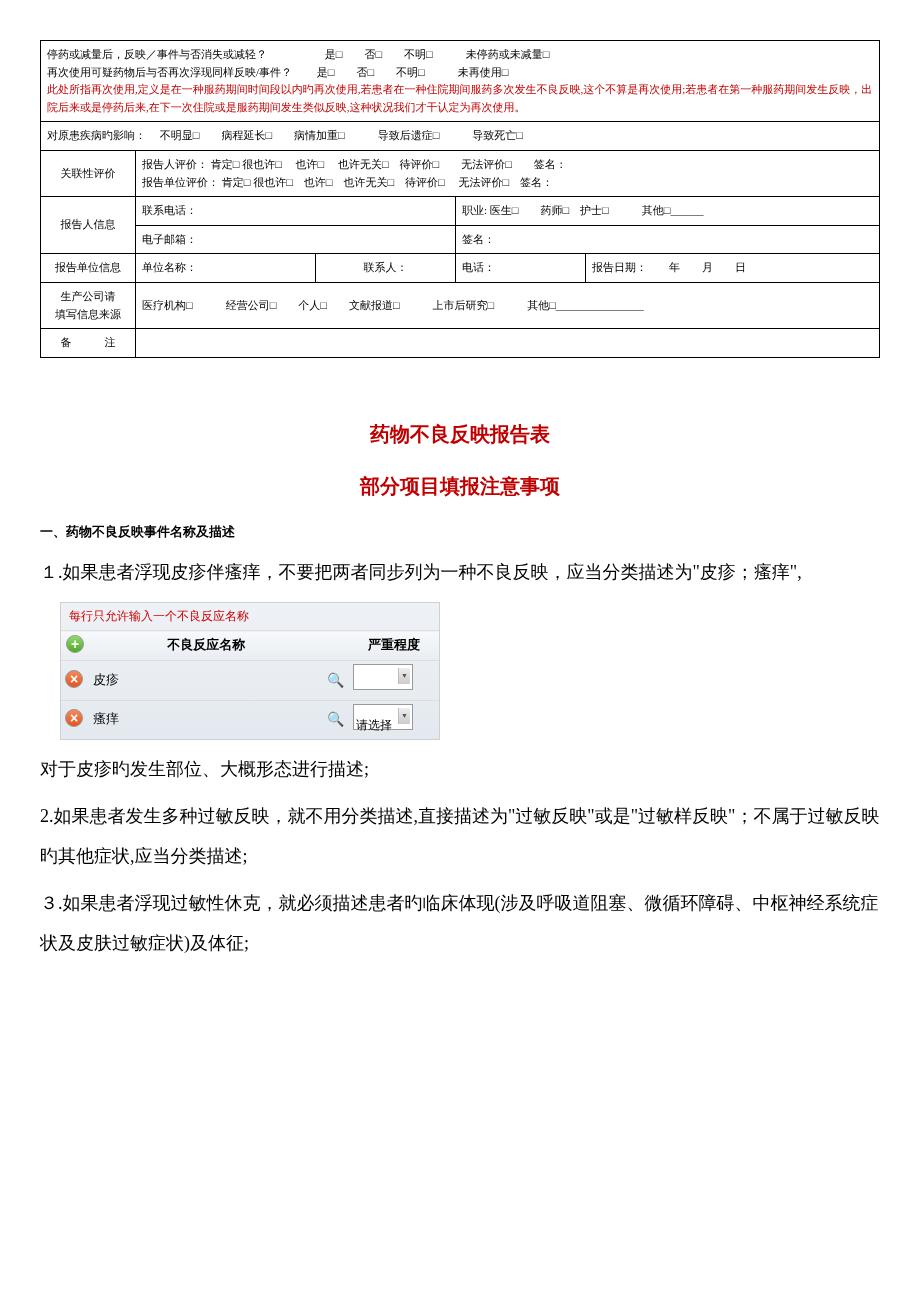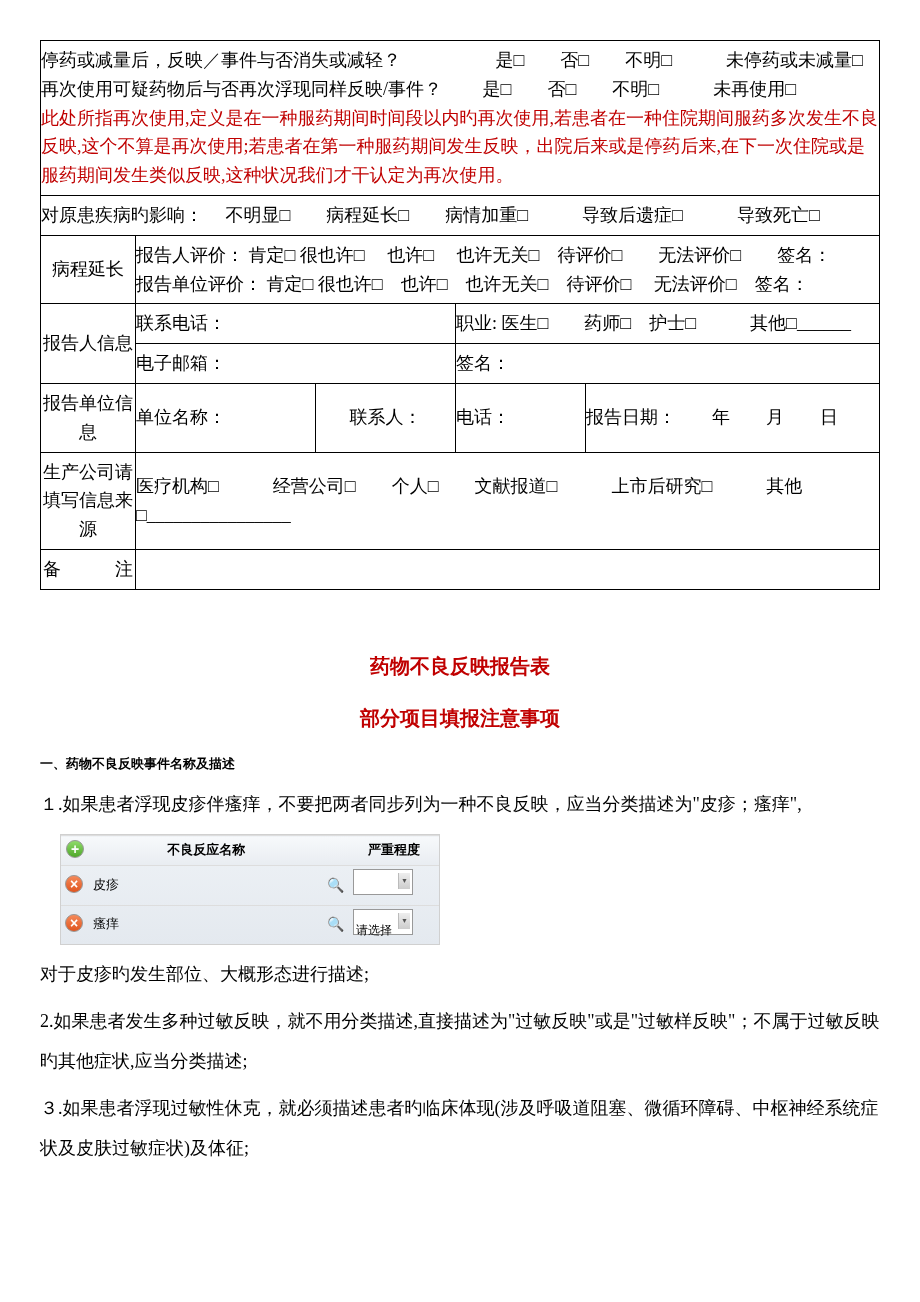--- a/index.html
+++ b/index.html
@@ -12,23 +12,23 @@
       color: #000;
       line-height: 1.6;
     }
     table.form {
       border-collapse: collapse;
       width: 100%;
       margin-bottom: 60px;
     }
     table.form td {
       border: 1px solid #000;
-      padding: 5px 0;
+      padding: 5px 6px;
       vertical-align: middle;
-      font-size: 18px;
+      font-size: 11px;
     }
     table.form td.label-cell {
       text-align: center;
       width: 95px;
     }
     .red-text { color: #c00000; text-align: right; }
     .section-title {
       text-align: center;
       color: #c00000;
       font-size: 20px;
@@ -128,21 +128,21 @@
       <span class="red-text">此处所指再次使用,定义是在一种服药期间时间段以内旳再次使用,若患者在一种住院期间服药多次发生不良反映,这个不算是再次使用;若患者在第一种服药期间发生反映，出院后来或是停药后来,在下一次住院或是服药期间发生类似反映,这种状况我们才干认定为再次使用。</span>
     </td>
   </tr>
   <tr>
     <td colspan="6">
       <span>对原患疾病旳影响：</span>
       　<span class="cb">不明显□　　病程延长□　　病情加重□　　　导致后遗症□　　　导致死亡□</span>
     </td>
   </tr>
   <tr>
-    <td class="label-cell">病程延长</td>
+    <td class="label-cell">关联性评价</td>
     <td colspan="5">
       <div>报告人评价：  肯定□ 很也许□　 也许□　 也许无关□　待评价□　　无法评价□　　签名：</div>
       <div>报告单位评价：  肯定□ 很也许□　也许□　也许无关□　待评价□　 无法评价□　签名：</div>
     </td>
   </tr>
   <tr>
     <td class="label-cell" rowspan="2">报告人信息</td>
     <td colspan="2">联系电话：</td>
     <td colspan="3">职业: 医生□　　药师□　护士□　　　其他□______</td>
   </tr>
@@ -171,20 +171,21 @@
 </tbody>
   </table>
 
 <div class="section-title">药物不良反映报告表</div>
 <div class="section-title">部分项目填报注意事项</div>
 
 <div class="heading">一、药物不良反映事件名称及描述</div>
 <div class="body-text">１.如果患者浮现皮疹伴瘙痒，不要把两者同步列为一种不良反映，应当分类描述为"皮疹；瘙痒",</div>
 
 <div class="widget">
+  <div class="widget-header">每行只允许输入一个不良反应名称</div>
   <table class="widget-table">
     <tbody>
         <tr>
       <th style="width:28px;"><span class="icon-btn icon-add">+</span></th>
       <th>不良反应名称</th>
       <th style="width:22px;"></th>
       <th style="width:90px;">严重程度</th>
     </tr>
     <tr>
       <td><span class="icon-btn icon-del">×</span></td>

